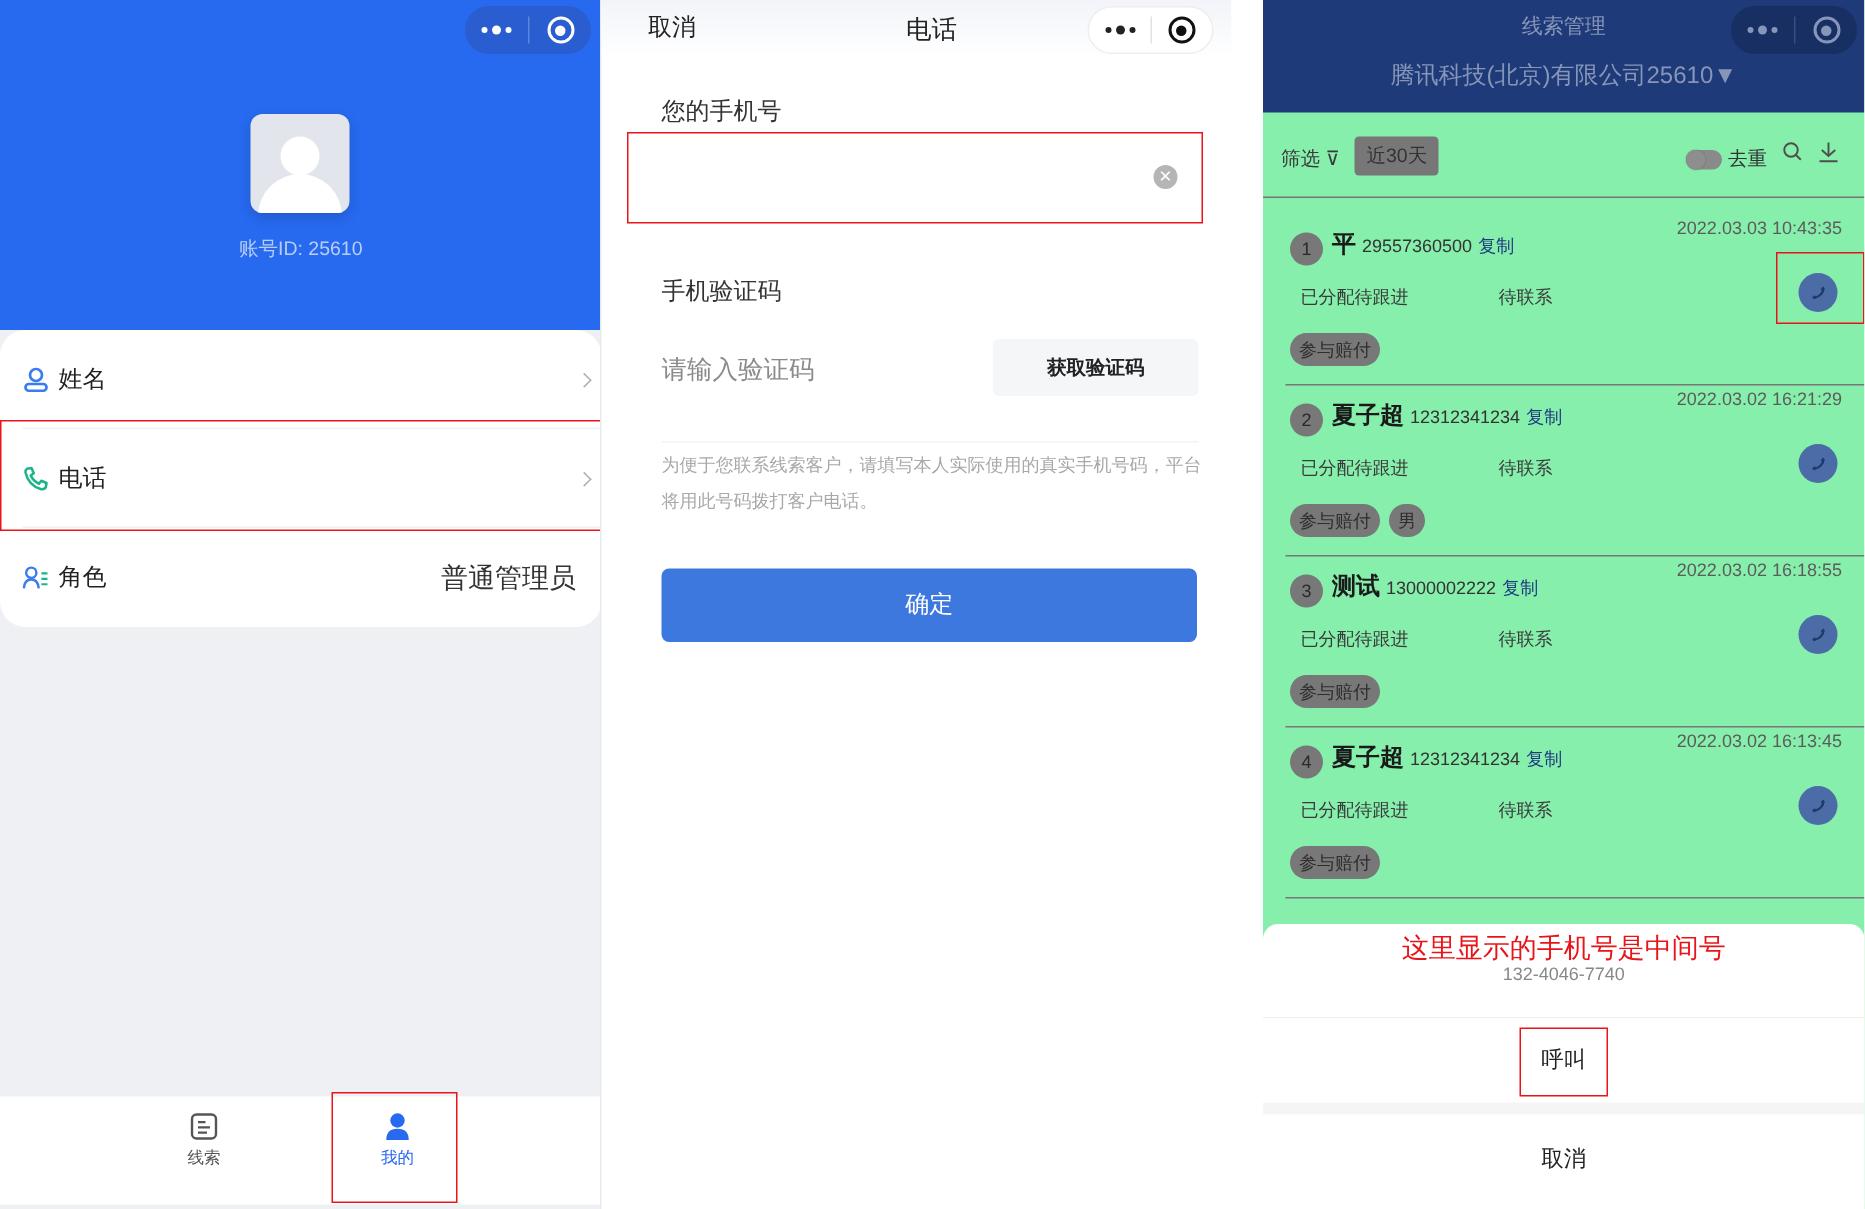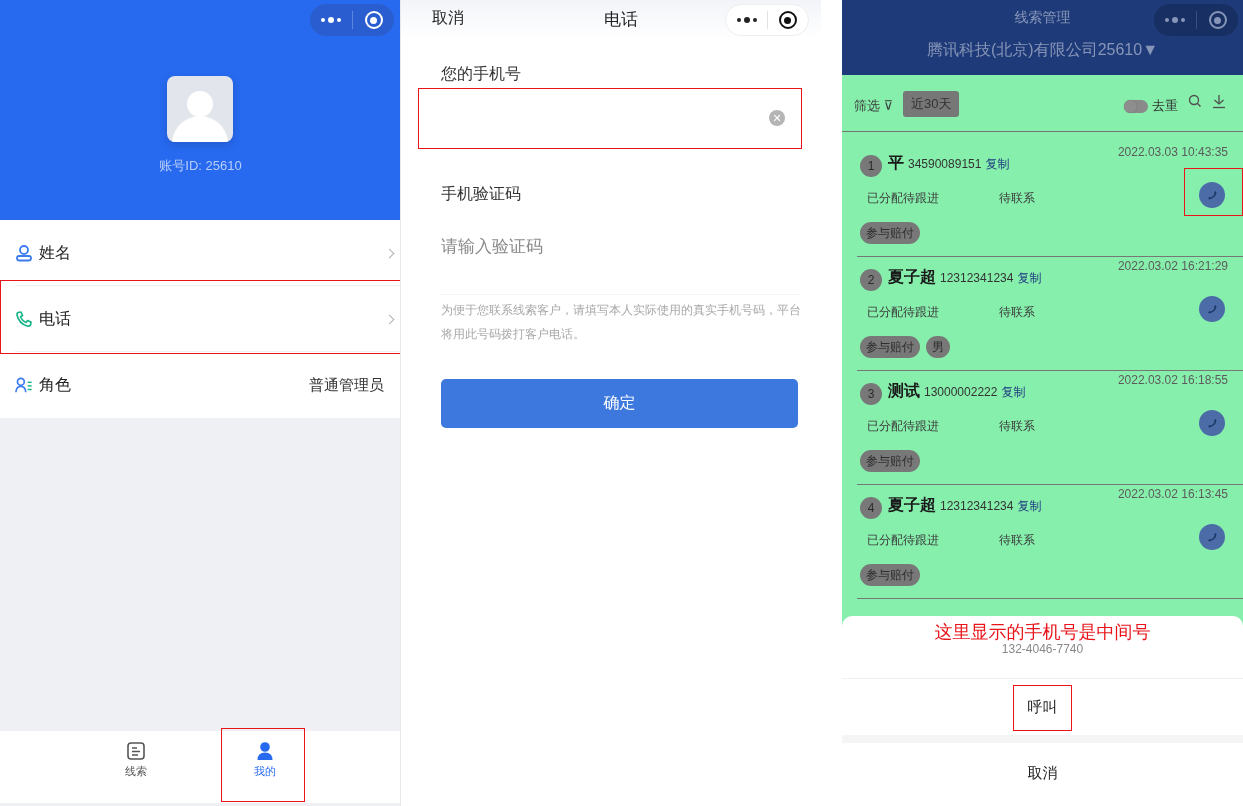--- a/index.html
+++ b/index.html
@@ -22,25 +22,25 @@
   #p1 .capsule .dots i { background: #fff; }
   #p1 .capsule .sep { background: #5b86e0; }
   #p1 .capsule .ring { border: 2.5px solid #fff; }
   #p1 .capsule .ring b { background: #fff; }
 
   .avatar { position: absolute; left: 167px; top: 76px; width: 66px; height: 66px; border-radius: 8px; background: #e2e5ec; overflow: hidden; box-shadow: 0 3px 8px rgba(0,0,0,0.15); }
   .avatar .head { position: absolute; left: 20px; top: 15px; width: 26px; height: 26px; border-radius: 50%; background: #fff; }
   .avatar .body { position: absolute; left: 5px; top: 40px; width: 56px; height: 40px; border-radius: 28px 28px 0 0; background: #fff; }
   .account-id { position: absolute; left: 0; width: 401px; top: 157px; text-align: center; color: #b8cdf8; font-size: 13px; }
 
-  .menu { position: absolute; left: 0; top: 220px; width: 401px; background: #fff; }
+  .menu { position: absolute; left: 0; top: 220px; width: 401px; background: #fff; border-radius: 17px; }
   .menu-item { position: relative; height: 66px; display: flex; align-items: center; padding-left: 15px; }
   .menu-item .divider { position: absolute; left: 15px; right: 0; bottom: 0; height: 1px; background: #f0f1f3; }
   .menu-item .label { font-size: 16px; color: #222; margin-left: 6px; }
-  .menu-item .value { position: absolute; right: 17px; font-size: 15px; color: #333; }
+  .menu-item .value { position: absolute; right: 17px; font-size: 18px; color: #333; }
   .menu-item .chev { position: absolute; right: 8px; width: 7px; height: 7px; border-top: 1px solid #b0b0b0; border-right: 1px solid #b0b0b0; transform: rotate(45deg); }
   .mi-icon { width: 18px; height: 18px; display: inline-flex; align-items: center; justify-content: center; }
 
   .tabbar { position: absolute; left: 0; top: 731px; width: 401px; height: 72px; background: #fff; }
   .tab { position: absolute; top: 0; width: 90px; height: 72px; display: flex; flex-direction: column; align-items: center; padding-top: 10px; }
   .tab .tlabel { font-size: 11px; margin-top: 3px; }
   #tab-leads { left: 91px; }
   #tab-leads .tlabel { color: #555; }
   #tab-mine { left: 220px; }
   #tab-mine .tlabel { color: #276af0; }
@@ -213,20 +213,21 @@
       </div>
     </div>
 
     <div class="f-label" style="top:64px;">您的手机号</div>
     <input class="phone-input" type="text" value="" style="">
     <div class="clear-btn">✕</div>
     <div class="redbox" style="left:17px;top:88px;width:384px;height:61px;"></div>
 
     <div class="f-label" style="top:184px;">手机验证码</div>
     <input class="code-input" type="text" placeholder="请输入验证码" style="">
+    <button class="get-code">获取验证码</button>
     <div class="p2-divider"></div>
     <div class="hint">为便于您联系线索客户，请填写本人实际使用的真实手机号码，平台将用此号码拨打客户电话。</div>
     <button class="confirm">确定</button>
   </div>
 
   <div class="panel" id="p3">
     <div class="header">
       <div class="h-title">线索管理</div>
       <div class="h-company">腾讯科技(北京)有限公司25610▼</div>
       <div class="capsule">
@@ -261,21 +262,21 @@
         <svg width="14" height="15" viewBox="0 0 14 15">
             <line x1="7" y1="1" x2="7" y2="10" stroke="#4e4e4e" stroke-width="1.3"></line>
             <polyline points="2.5,6 7,10 11.5,6" fill="none" stroke="#4e4e4e" stroke-width="1.3"></polyline>
             <line x1="1" y1="13.5" x2="13" y2="13.5" stroke="#4e4e4e" stroke-width="1.3"></line>
           </svg>
       </span>
     </div>
 
     <div class="lead" style="top:143px;">
       <span class="idx">1</span>
-      <span class="name"><span>平</span><span class="phone">34590089151</span><span class="copy">复制</span></span>
+      <span class="name"><span>平</span><span class="phone">29557360500</span><span class="copy">复制</span></span>
       <span class="time">2022.03.03 10:43:35</span>
       <span class="status">已分配待跟进</span>
       <span class="contact">待联系</span>
       <span class="call">
           <svg width="12" height="12" viewBox="0 0 12 12">
             <path d="M9.5 2 L10.5 3.5 Q10 8.5 3.5 10.5 L2 9.5 L3.5 8 L5 8.5 Q7.5 7.3 8.5 5 L8 3.5 Z" fill="#1e3a6a"></path>
           </svg>
         </span>
       <span class="tags">
           <span class="tag">参与赔付</span>

